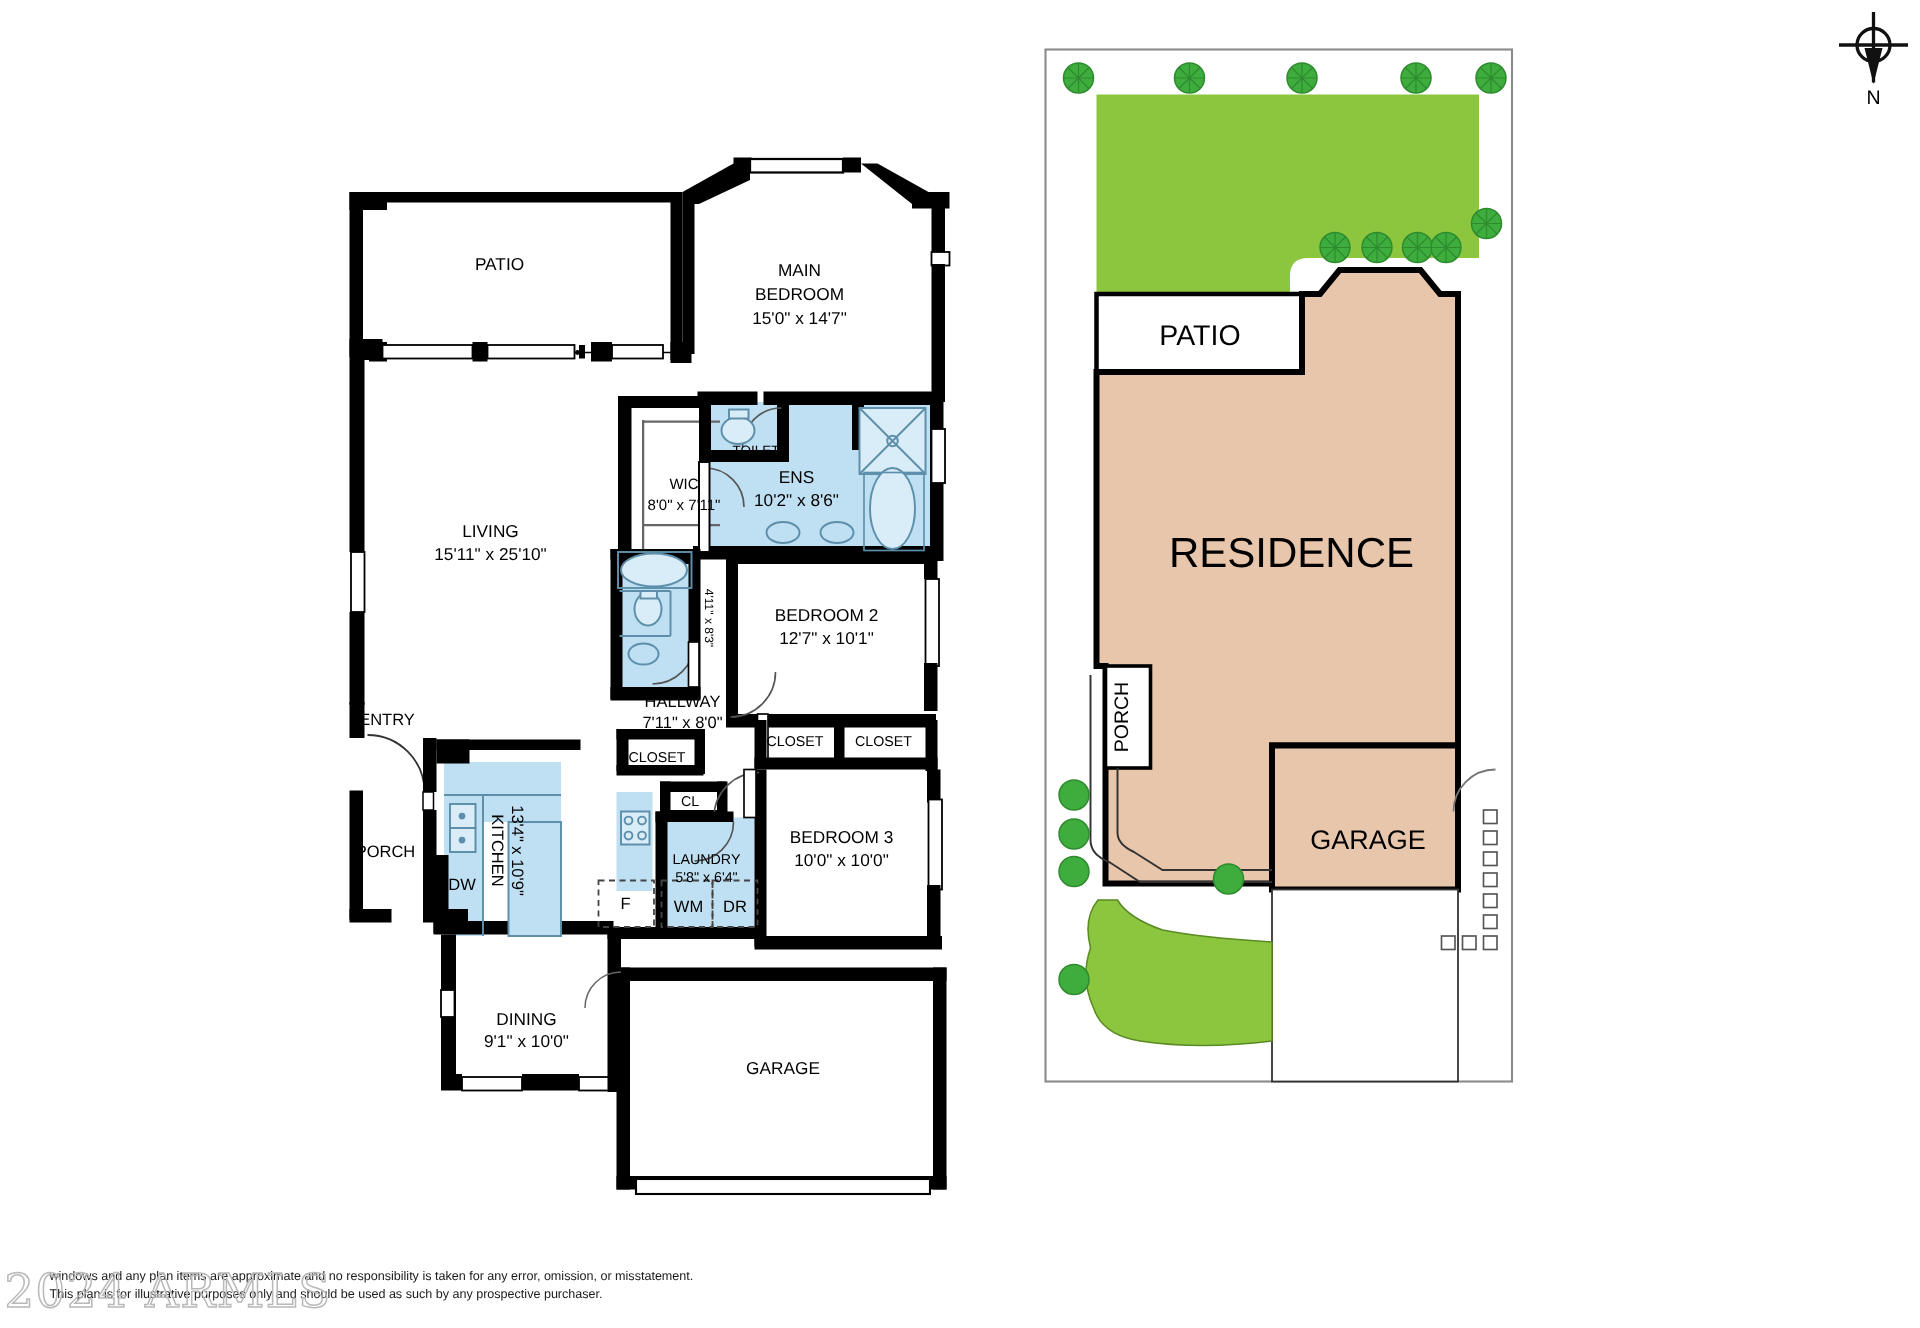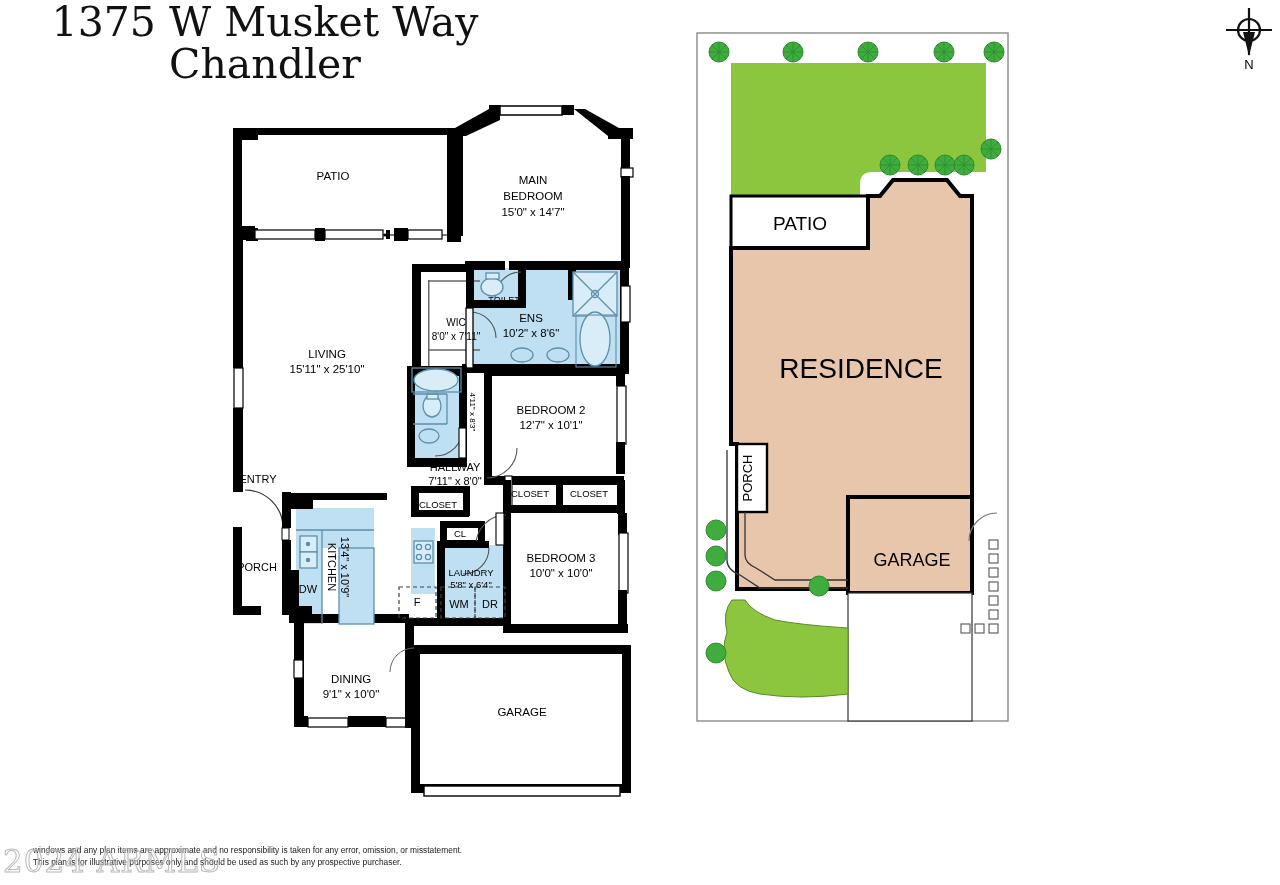--- a/index.html
+++ b/index.html
@@ -73,24 +73,20 @@
   text {
     font-family: "Liberation Sans", sans-serif;
     fill: #000000;
   }
 </style>
 </head>
 <body>
 
 <div id="root">
 
-  <div class="title-block">
-    <div class="title-line1">1375 W Musket Way</div>
-    <div class="title-line2">Chandler</div>
-  </div>
 
   <svg class="plan" viewBox="0 0 1280 885">
 
     <g>
       <line x1="1249" y1="8" x2="1249" y2="55" stroke="#111" stroke-width="2.2"></line>
       <line x1="1226" y1="30" x2="1272" y2="30" stroke="#111" stroke-width="2.2"></line>
       <circle cx="1249" cy="30" r="11" fill="none" stroke="#111" stroke-width="2.2"></circle>
       <polygon points="1243,32 1255,32 1249,56" fill="#111"></polygon>
       <text x="1249" y="69" font-size="13" text-anchor="middle">N</text>
     </g>

